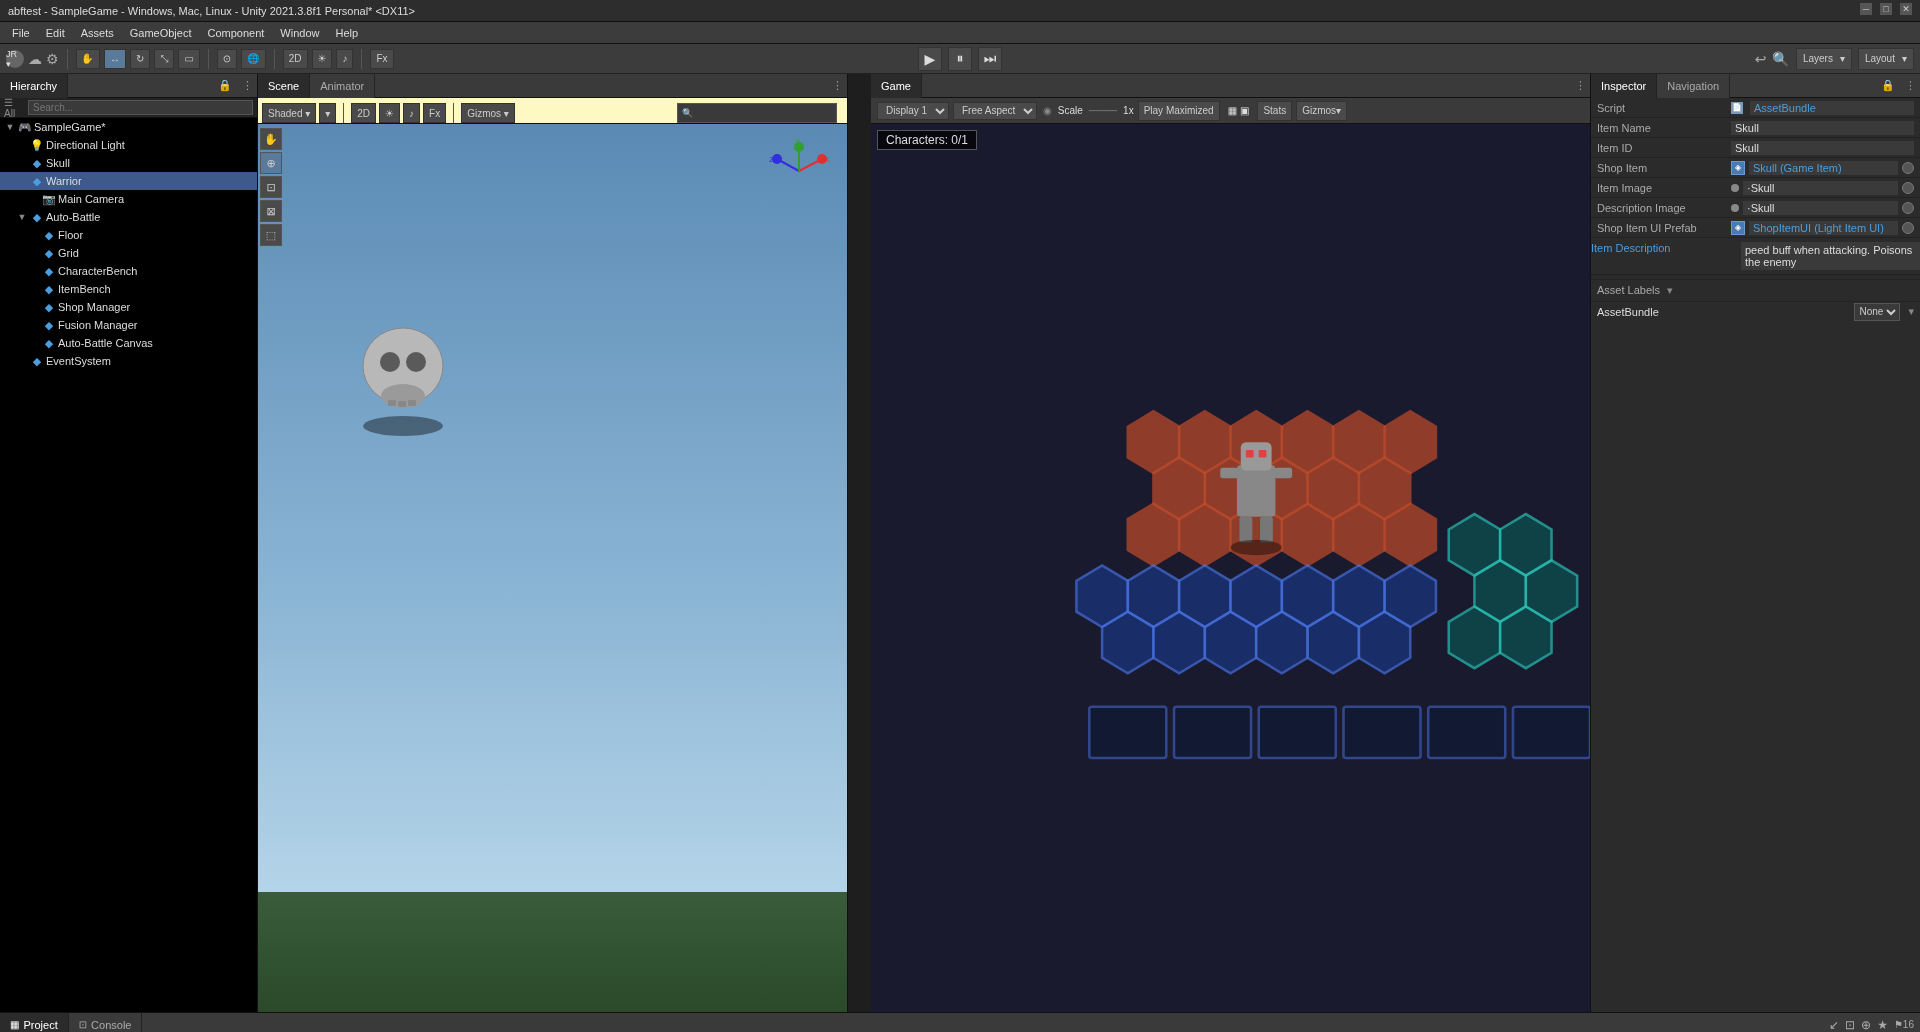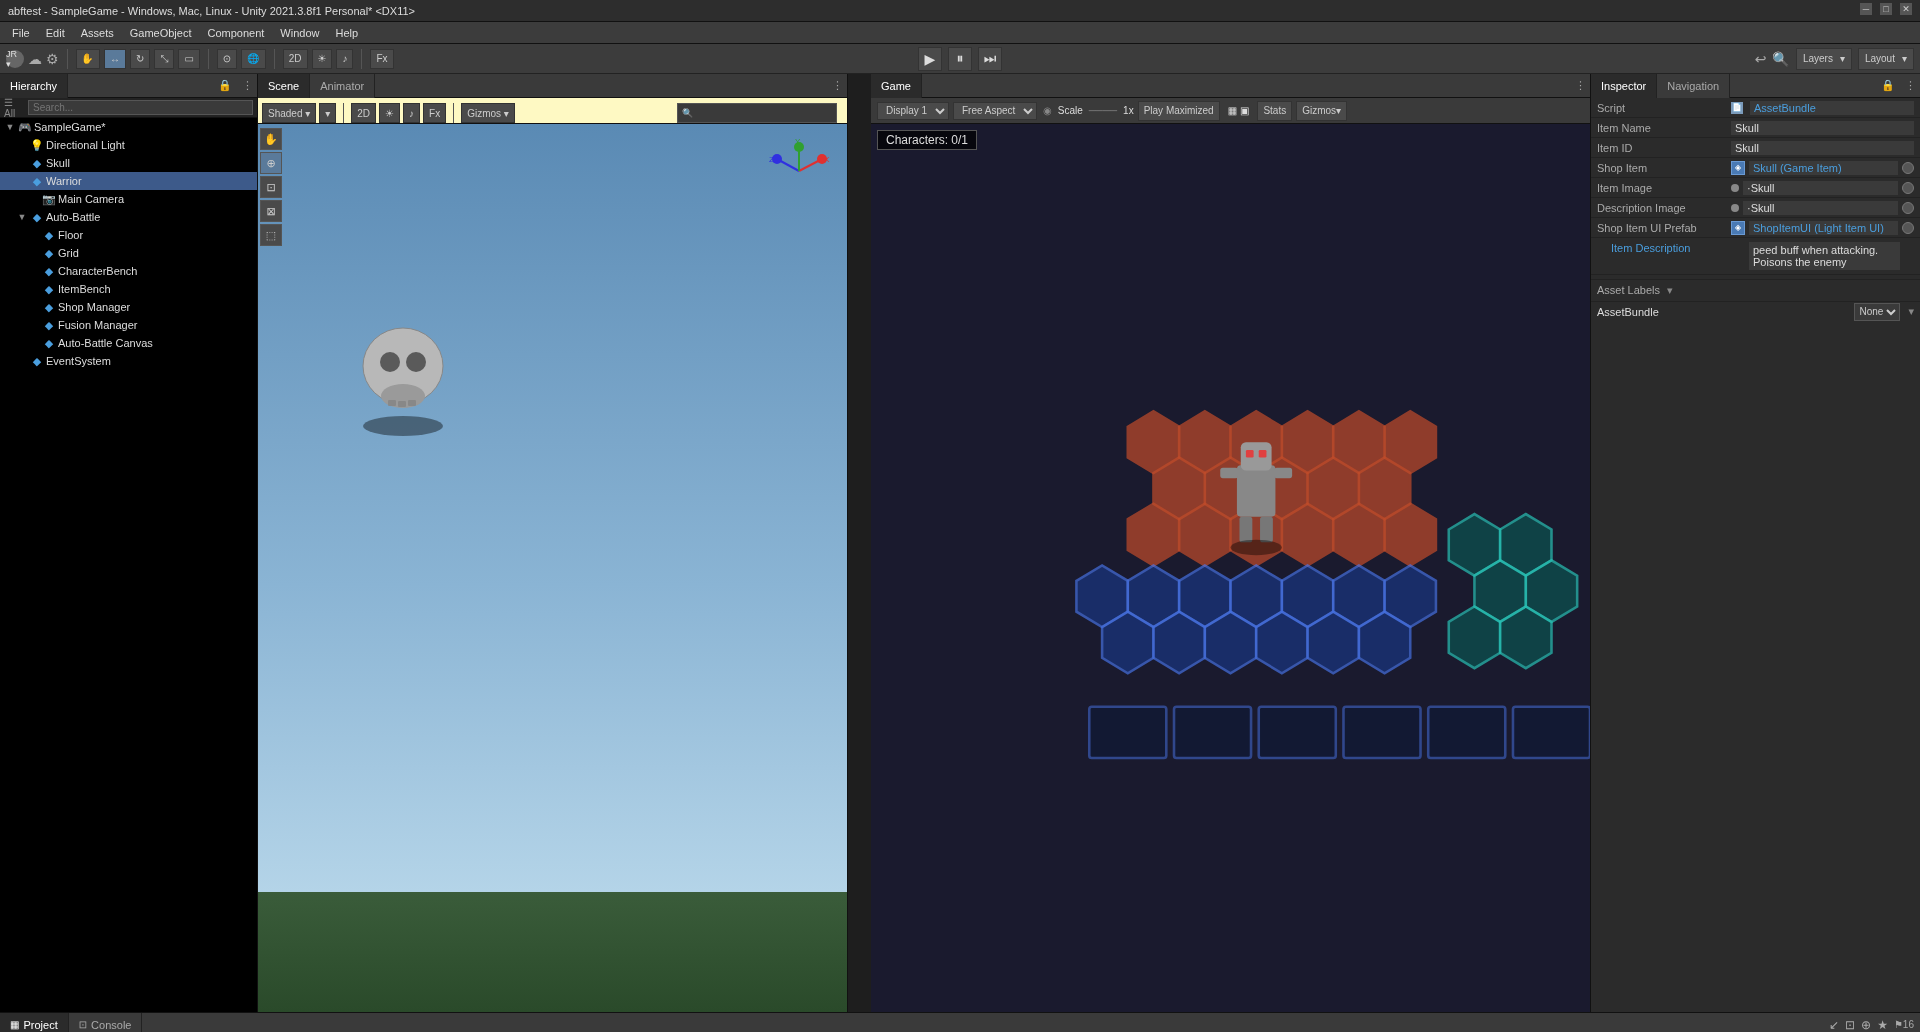--- a/index.html
+++ b/index.html
@@ -327,23 +327,23 @@
       width: 12px; height: 12px;
       border-radius: 50%;
       background: #555;
       border: 1px solid #777;
       flex-shrink: 0;
       cursor: pointer;
     }
     .description-row {
       display: flex;
       align-items: flex-start;
-      padding: 4px 20px;
+      padding: 4px 0;
       border-bottom: 1px solid #222;
-      gap: 8px;
+      gap: 20px;
     }
     .description-label {
       width: 130px;
       font-size: 11px;
       color: #4a9ede;
       flex-shrink: 0;
     }
     .description-value {
       flex: 1;
       font-size: 11px;

